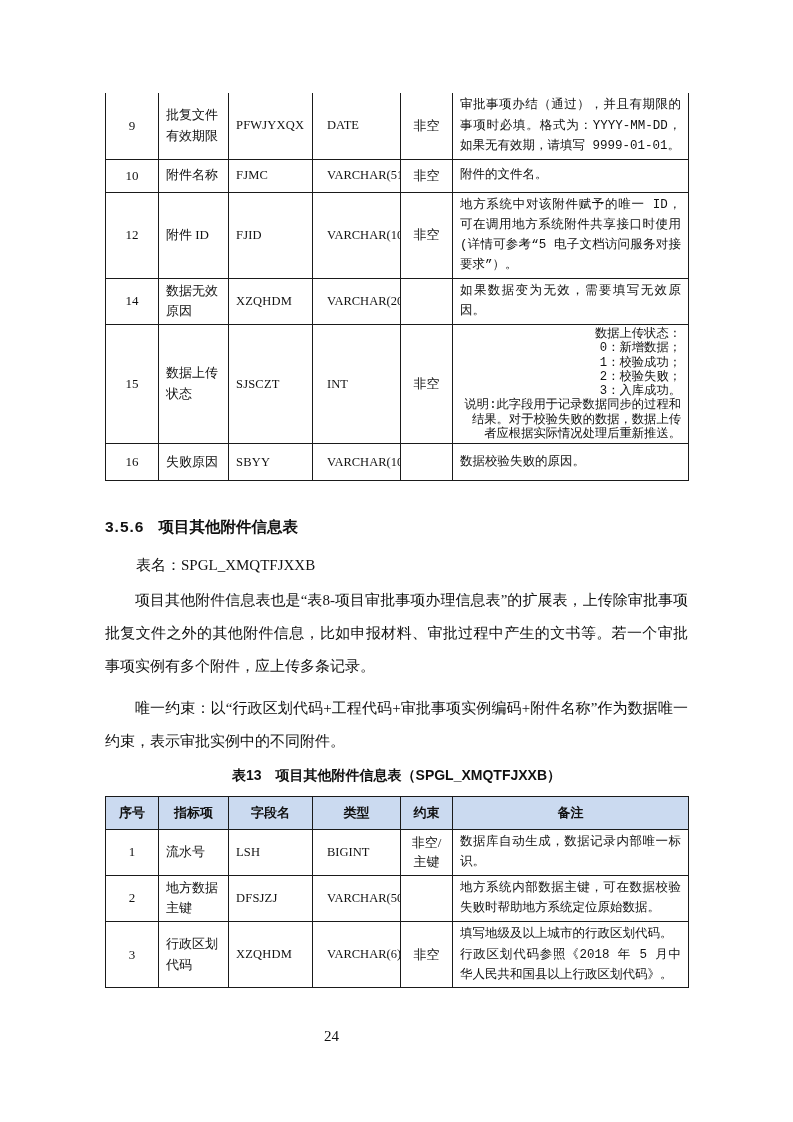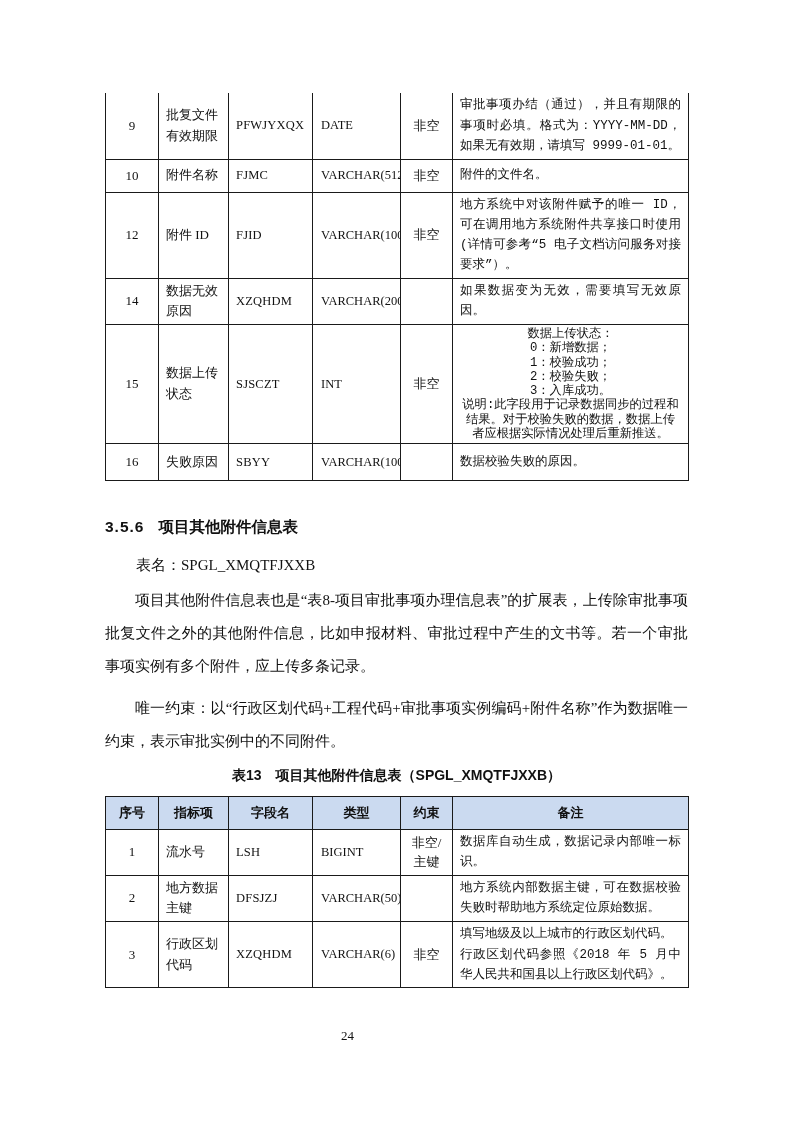--- a/index.html
+++ b/index.html
@@ -12,46 +12,46 @@
   .content { position: absolute; left: 105px; top: 0; width: 583px; }
 
   table.spec { border-collapse: collapse; table-layout: fixed; width: 583px; }
   table.spec td, table.spec th { border: 1px solid #1a1a1a; vertical-align: middle; overflow: hidden; }
   table.cont { margin-top: 93px; }
   table.cont tr:first-child td { border-top: none; }
 
   td.c-no  { text-align: center; font-size: 13px; }
   td.c-item{ padding: 2px 7px; font-size: 13px; line-height: 1.6; }
   td.c-field{ padding: 2px 7px; font-size: 12.5px; letter-spacing: 0.2px; }
-  td.c-type { padding: 2px 8px; font-size: 12.5px; }
+  td.c-type { padding: 2px 14px; font-size: 12.5px; }
   td.c-cons { text-align: center; font-size: 13px; white-space: pre-line; line-height: 1.5; }
   td.c-rem  { padding: 2px 7px; font-size: 12.5px; line-height: 1.62; white-space: pre-line; text-align: justify; font-family: Liberation Mono, monospace; }
-  td.c-rem.tight { line-height: 1.16; text-align: center; font-size: 12.3px; }
+  td.c-rem.tight { line-height: 1.16; text-align: right; font-size: 12.3px; }
 
   table.t13 { margin-top: 8px; border-radius: 17px; }
   table.t13 th {
     background: #CBDAF0; font-size: 13px; font-weight: bold;
     text-align: center; font-family: "Liberation Sans", "DejaVu Sans", sans-serif;
   }
 
   .sec-heading {
     margin: 36px 0 0 0; font-size: 15.5px; font-weight: bold;
     font-family: "Liberation Sans", "DejaVu Sans", sans-serif;
   }
   .sec-num { margin-right: 14px; letter-spacing: 1px; }
 
   .tname { margin: 18px 0 0 0; padding-left: 31px; font-size: 15px; }
   .para  { margin: 9px 0 0 0; font-size: 15px; line-height: 33px;
            text-indent: 2em; text-align: justify; }
   .caption {
     margin: 4px 0 0 0; text-align: center; font-size: 14px; font-weight: bold;
     font-family: "Liberation Sans", "DejaVu Sans", sans-serif; line-height: 26px;
   }
-  .page-number { position: absolute; left: 16px; width: 663px; top: 1028px;
-    text-align: center; font-size: 13px; }
+  .page-number { position: absolute; left: 0; width: 663px; top: 1028px;
+    text-align: center; font-size: 15px; }
 </style>
 </head>
 <body>
 
 <div class="page">
   <div class="content">
 
     <table class="spec cont">
       <colgroup>
         <col style="width:53px">

